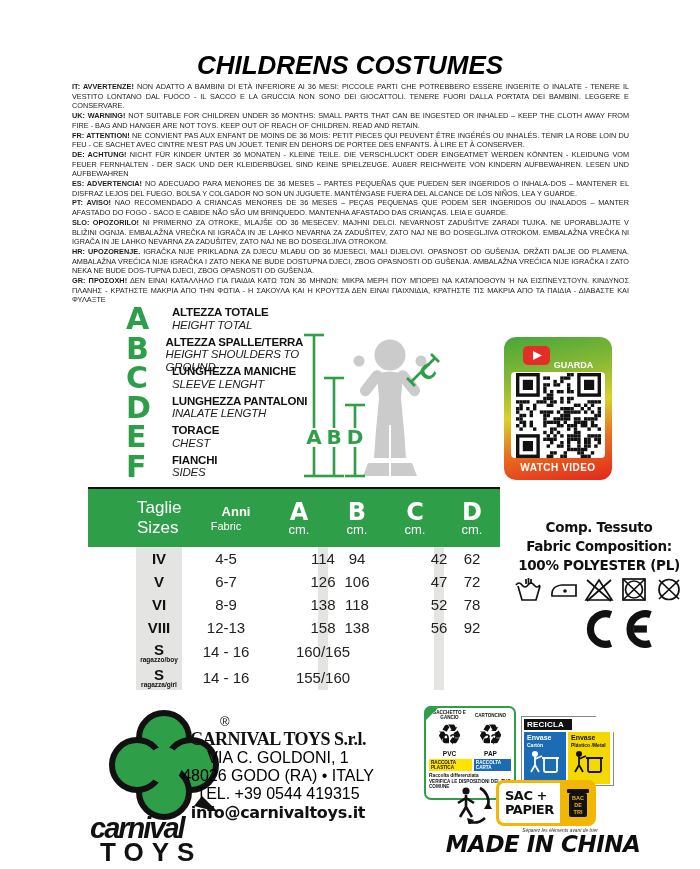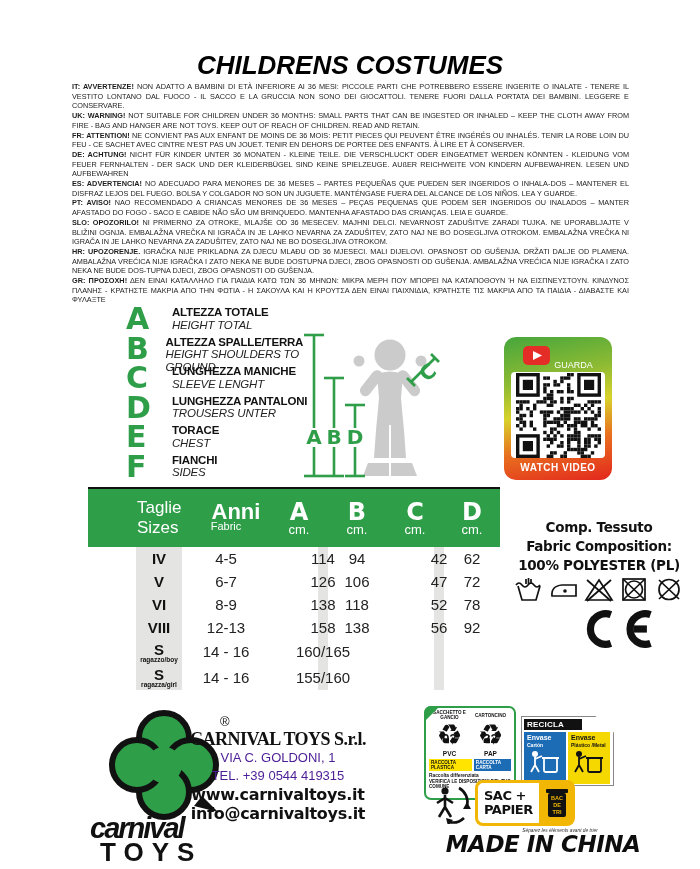--- a/index.html
+++ b/index.html
@@ -30,34 +30,34 @@
 
   
   .figure-wrap { position:absolute; left:298px; top:330px; }
 
   
   .qr-badge { position:absolute; left:504px; top:337px; width:108px; height:143px;
               border-radius:12px; padding:5px 7px 4px 7px;
               background:linear-gradient(168deg,#46a63c 0%,#8fbb33 30%,#d8d22b 50%,#e8701f 72%,#e3261d 100%);
               display:flex; flex-direction:column; }
   .qr-top { display:flex; align-items:center; justify-content:center; gap:4px; height:27px; }
-  .qr-top-text { color:#fff; font-weight:normal; font-size:9px; line-height:9.5px; letter-spacing:0;margin-top:30px; }
+  .qr-top-text { color:#fff; font-weight:bold; font-size:9px; line-height:9.5px; letter-spacing:0;margin-top:30px; }
   .qr-white { background:#fff; border-radius:4px; flex:1; margin-top:3px;
               display:flex; align-items:center; justify-content:center; }
   .qr-bottom { height:18px; display:flex; align-items:center; justify-content:center;
                color:#fff; font-weight:bold; font-size:10px; letter-spacing:0.5px; }
 
   
   .size-table { position:absolute; left:88px; top:487px; width:412px; border-top:2px solid #111; }
   .trow { display:grid; grid-template-columns:94px 88px 58px 58px 58px 56px; }
   .thead { background:#2f9e49; color:#fff; height:58px; }
   .thead .hcell { display:flex; flex-direction:column; align-items:center; justify-content:center; }
   .h-taglie { align-items:flex-start !important; padding-left:10px;margin-left:39px; }
   .h-taglie div { font-size:17px; line-height:20px; }
-  .h-anni b { font-size:22px; line-height:16px;margin-left:20px; }
+  .h-anni b { font-size:13px; line-height:16px;margin-left:20px; }
   .h-anni span { font-size:11px; line-height:12px; }
   .h-col b { font-size:24px; line-height:22px; font-family:"DejaVu Sans", sans-serif; }
   .h-col span { font-size:13px; line-height:13px; }
   .tbody .trow { height:23px; }
   .tbody .trow.tall { height:25.5px; }
   .tcell { display:flex; flex-direction:column; align-items:center; justify-content:center;
            font-size:15px; color:#222; }
   .tcell.size { font-weight:bold; color:#111; }
   .tcell .sub { font-size:6.5px; font-weight:bold; line-height:6.5px; color:#111; margin-top:-1px; }
   .g { background:#e4e4e2;margin-left:48px; }
@@ -68,21 +68,21 @@
   .comp div { font-size:13.5px; font-weight:bold; line-height:19px; letter-spacing:-0.3px; }
   .care-row { position:absolute; left:506px; top:576px; width:186px; display:flex; gap:3px;
               justify-content:center; }
   .ce { position:absolute; left:583px; top:607px; }
 
   
   .logo-wrap { position:absolute; left:86px; top:710px; }
   .address { position:absolute; left:178px; top:730px; width:200px; text-align:center; }
   .addr-name { font-size:18px; font-weight:bold; letter-spacing:-0.5px;
                font-family:Liberation Serif, serif; line-height:19px; }
-  .addr-line { font-size:13px; line-height:18px; color:#4c1d95; }
+  .addr-line { font-size:16px; line-height:18px; color:#000000; }
   .addr-bold { font-size:16px; font-weight:bold; line-height:19px; letter-spacing:-0.3px;
                font-family:"DejaVu Sans", sans-serif; }
 
   
   .ita-block { position:absolute; left:424px; top:706px; width:92px; height:94px;
                border:2px solid #2f9e49; border-radius:7px; background:#fff; padding:2px 3px; }
   .ita-corner { position:absolute; left:-2px; top:-2px; width:0; height:0;
                 border-top:16px solid #2f9e49; border-right:16px solid transparent;
                 border-top-left-radius:7px; }
   .ita-cols { display:flex; justify-content:space-around; }
@@ -98,30 +98,30 @@
   .ita-tags { display:flex; gap:2px; justify-content:center; margin-top:2px; }
   .tag-y { background:#ffe400; color:#111; font-size:4.6px; font-weight:bold; padding:1px 2px; }
   .tag-b { background:#1c6bb5; color:#fff; font-size:4.6px; font-weight:bold; padding:1px 2px; }
   .ita-small { font-size:4.8px; font-weight:bold; margin-top:1.5px; }
   .ita-small2 { font-size:4.6px; font-weight:bold; margin-top:1.5px; }
 
   
   .recicla { position:absolute; left:521px; top:716px; width:93px; height:70px; background:#fff;
              border:1px solid #888; clip-path:polygon(0 0, 80% 0, 100% 24%, 100% 100%, 0 100%);
              padding:2px; }
-  .recicla-head { background:#111; color:#fff; font-weight:bold; font-size:8px; width:58px;
+  .recicla-head { background:#111; color:#fff; font-weight:bold; font-size:8px; width:48px;
                   padding:1px 3px; letter-spacing:0.2px; }
   .recicla-boxes { display:flex; gap:2px; margin-top:2px; }
   .box-blue { background:#1c6bb5; color:#fff; width:42px; height:52px; padding:2px 3px; }
   .box-yellow { background:#f5d800; color:#111; width:42px; height:52px; padding:2px 3px; }
   .env-l1 { font-size:7px; font-weight:bold; line-height:7.5px; }
   .env-l2 { font-size:5px; font-weight:bold; line-height:6px; }
 
   
-  .fr-row { position:absolute; left:431px; top:780px; display:flex; align-items:center; gap:4px; }
+  .fr-row { position:absolute; left:452px; top:780px; display:flex; align-items:center; gap:4px; }
   .sac-box { display:flex; align-items:stretch; height:46px; }
   .sac-left { border:3px solid #f2b705; border-right:none; border-radius:8px 0 0 8px;
               background:#fff; display:flex; align-items:center; padding:0 6px; }
   .sac-text { font-size:13px; font-weight:bold; line-height:14px; color:#111;
               font-family:"DejaVu Sans", sans-serif; letter-spacing:-0.5px; }
   .sac-right { background:#f2b705; border-radius:0 8px 8px 0; display:flex; align-items:center;
                justify-content:center; width:36px; }
   .fr-note { position:absolute; left:500px; top:828px; width:120px; text-align:center;
              font-size:4.8px; font-style:italic; color:#333; }
   .made-in { position:absolute; left:443px; top:831px; width:200px; text-align:center;
@@ -166,21 +166,21 @@
       <div class="leg-letter">C</div>
       <div>
           <div class="leg-it">LUNGHEZZA MANICHE</div>
            <div class="leg-en">SLEEVE LENGHT</div>
         </div>
     </div>
     <div class="leg-row">
       <div class="leg-letter">D</div>
       <div>
           <div class="leg-it">LUNGHEZZA PANTALONI</div>
-           <div class="leg-en">TROUSERS UNTER</div>
+           <div class="leg-en">INALATE LENGTH</div>
         </div>
     </div>
     <div class="leg-row">
       <div class="leg-letter">E</div>
       <div>
           <div class="leg-it">TORACE</div>
            <div class="leg-en">CHEST</div>
         </div>
     </div>
     <div class="leg-row">
@@ -601,22 +601,22 @@
       <path d="M116,86 L132,102 L108,96 Z" fill="#111"></path>
       <text x="134" y="16" font-size="13" fill="#111">®</text>
       <text x="4" y="128" font-size="29" font-weight="bold" font-style="italic" letter-spacing="-2" fill="#111">carnival</text>
       <text x="14" y="151" font-size="26" font-weight="bold" letter-spacing="8" fill="#111">TOYS</text>
     </svg>
   </div>
 
   <div class="address">
     <div class="addr-name">CARNIVAL TOYS S.r.l.</div>
     <div class="addr-line">VIA C. GOLDONI, 1</div>
+    <div class="addr-line">48026 GODO (RA) • ITALY</div>
     <div class="addr-line">TEL. +39 0544 419315</div>
-    <div class="addr-bold">www.carnivaltoys.it</div>
     <div class="addr-bold">info@carnivaltoys.it</div>
   </div>
 
   <div class="ita-block">
     <div class="ita-corner"></div>
     <div class="ita-cols">
       <div class="ita-col">
         <div class="ita-lab">SACCHETTO E GANCIO</div>
         <div class="recy">
           <div class="glyph">♻</div>

